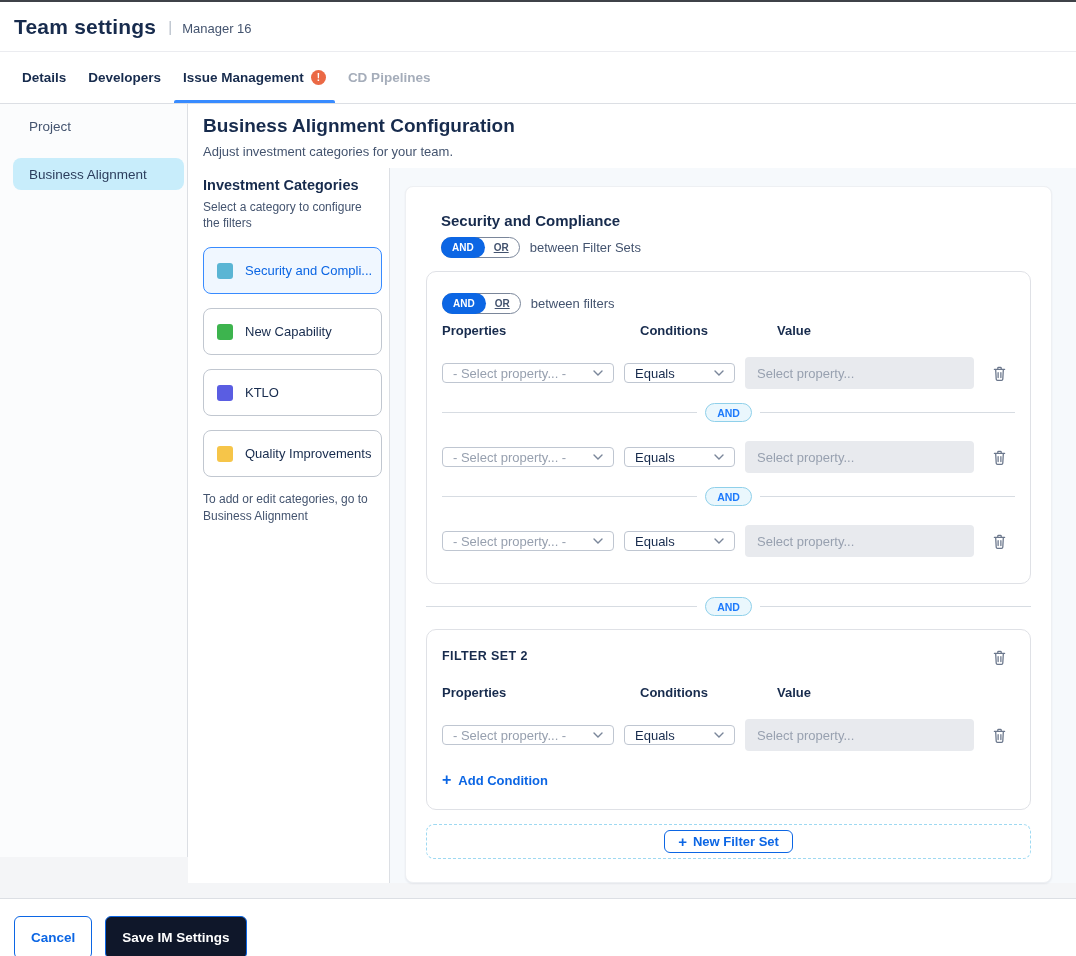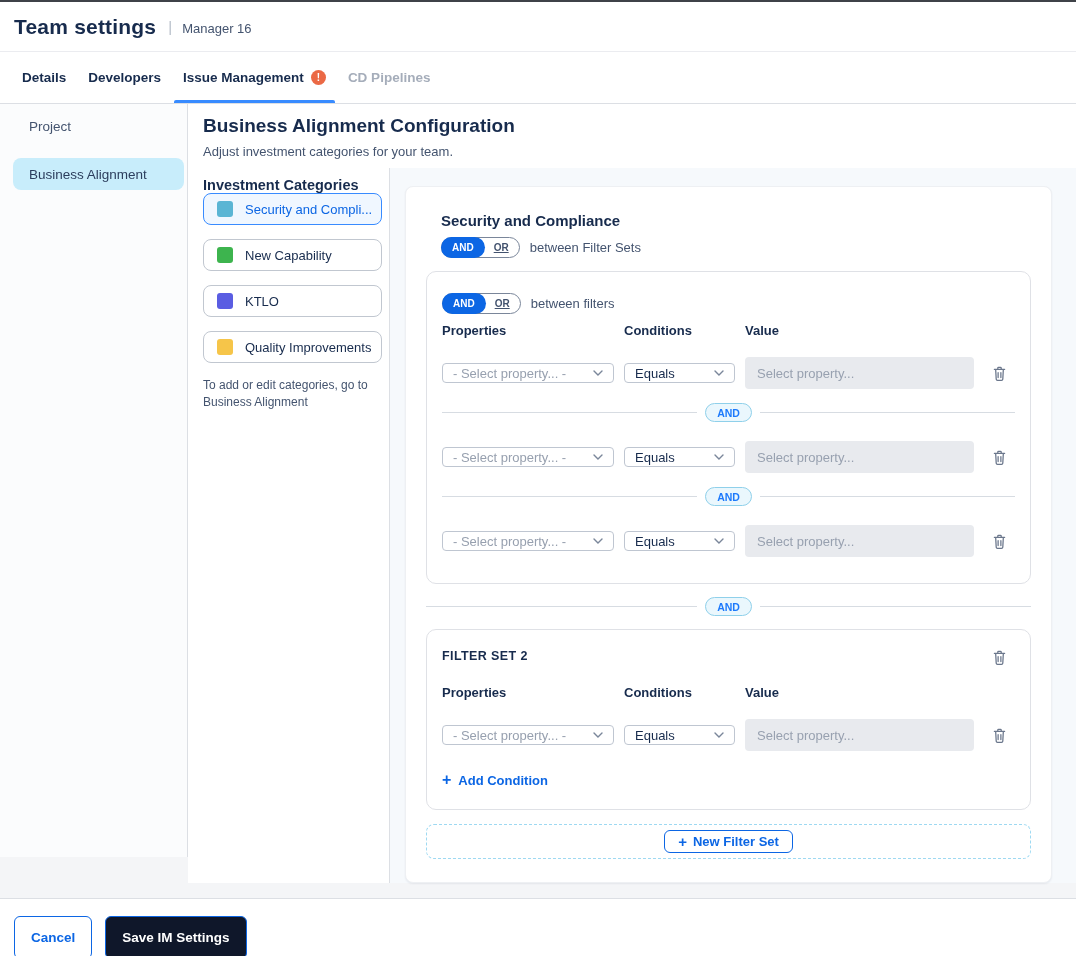--- a/index.html
+++ b/index.html
@@ -62,21 +62,21 @@
   .cols { flex: 1; display: flex; }
 
   
   .cat-col {
     width: 202px; flex: 0 0 202px; border-right: 1px solid #dcdfe4;
     background: #fff; padding: 9px 12px 0 15px;
   }
   .cat-heading { font-size: 14.5px; font-weight: 700; }
   .cat-helper { font-size: 12px; color: #44546f; line-height: 1.35; margin: 6px 0 16px; width: 168px; }
   .cat-btn {
-    width: 179px; height: 32px; border: 1px solid #c1c7d0; border-radius: 8px;
+    width: 179px; height: 47px; border: 1px solid #c1c7d0; border-radius: 8px;
     background: #fff; display: flex; align-items: center; gap: 12px;
     padding-left: 13px; margin-bottom: 14px; font-size: 13px; color: #172b4d; cursor: pointer;
     font-family: "Liberation Sans", sans-serif;
   }
   .cat-btn.selected { border: 1.5px solid #388bff; background: #f0f7ff; color: #0c66e4; }
   .cat-swatch { width: 16px; height: 16px; border-radius: 3px; flex: 0 0 16px; }
   .cat-footnote { font-size: 12px; color: #44546f; line-height: 1.4; margin-top: 12px; width: 170px; }
 
   
   .content { flex: 1; background: #f6f9fc; padding: 18px 24px 0 15px; }
@@ -102,21 +102,21 @@
   .andor .seg-or {
     padding: 0 10px; font-size: 10px; font-weight: 700; color: #42526e; text-decoration: underline;
   }
 
   .fset {
     border: 1px solid #dfe1e6; border-radius: 10px;
     margin-top: 13px; padding: 21px 15px 26px 15px; background: #fff;
   }
   .fset2 { padding: 17px 15px 20px 15px; }
 
-  .col-headers { display: flex; gap: 10px; margin-top: 9px; font-size: 13px; font-weight: 700; }
+  .col-headers { display: flex; gap: 26px; margin-top: 9px; font-size: 13px; font-weight: 700; }
   .col-headers .c1 { width: 172px; }
   .col-headers .c2 { width: 111px; }
   .cond-row { display: flex; align-items: center; gap: 10px; margin-top: 19px; }
 
   .select {
     height: 20px; border: 1px solid #bfc6d1; border-radius: 4px; background: #fff;
     display: flex; align-items: center; justify-content: space-between;
     padding: 0 10px; font-size: 13px; cursor: pointer;
   }
   .select.w-prop { width: 172px; color: #97a0af; }
@@ -213,20 +213,21 @@
 
     <div class="page-head">
       <div class="page-title">Business Alignment Configuration</div>
       <div class="page-sub">Adjust investment categories for your team.</div>
     </div>
 
     <div class="cols">
 
       <div class="cat-col">
         <div class="cat-heading">Investment Categories</div>
+        <div class="cat-helper">Select a category to configure the filters</div>
 
         <button class="cat-btn selected">
           <span class="cat-swatch" style="background: rgb(90, 181, 212);"></span>
           <span>Security and Compli...</span>
         </button>
         <button class="cat-btn">
           <span class="cat-swatch" style="background: rgb(61, 180, 78);"></span>
           <span>New Capability</span>
         </button>
         <button class="cat-btn">

